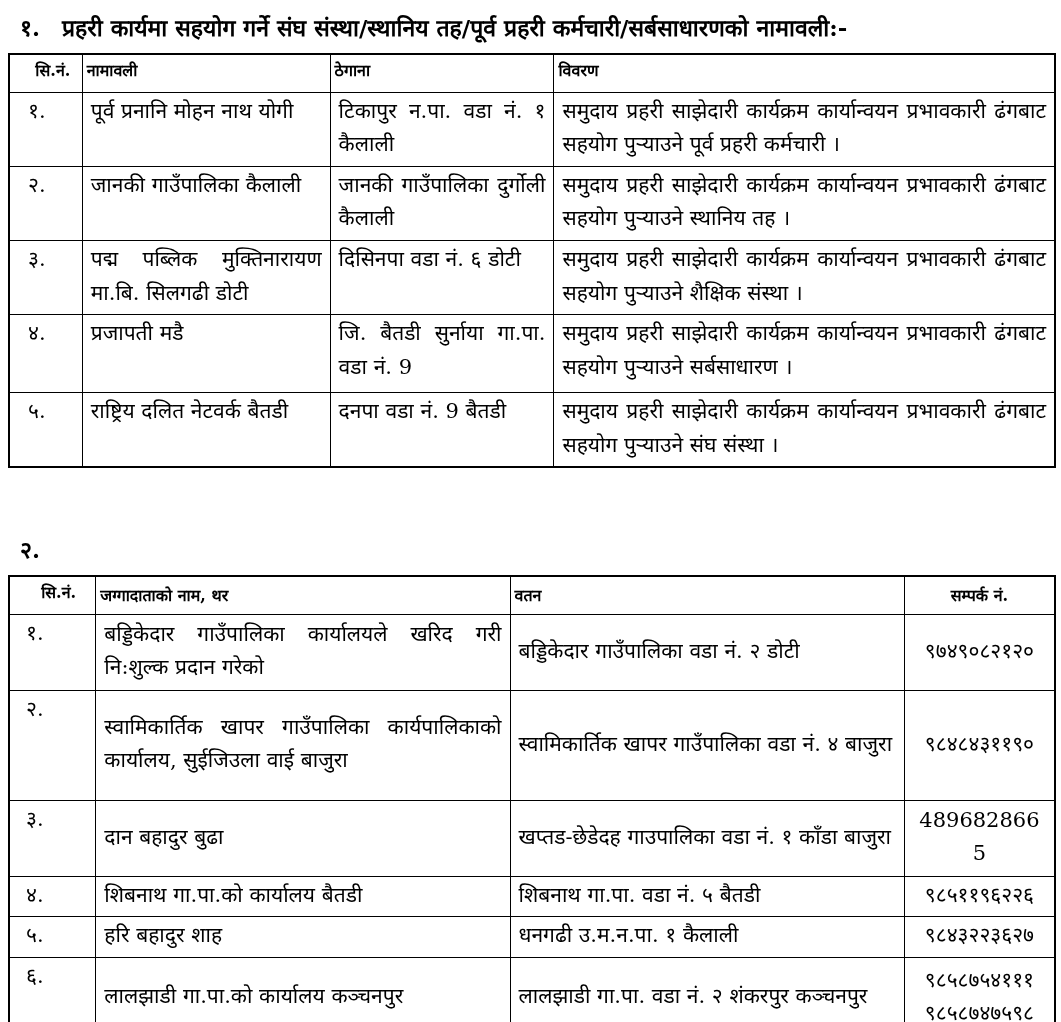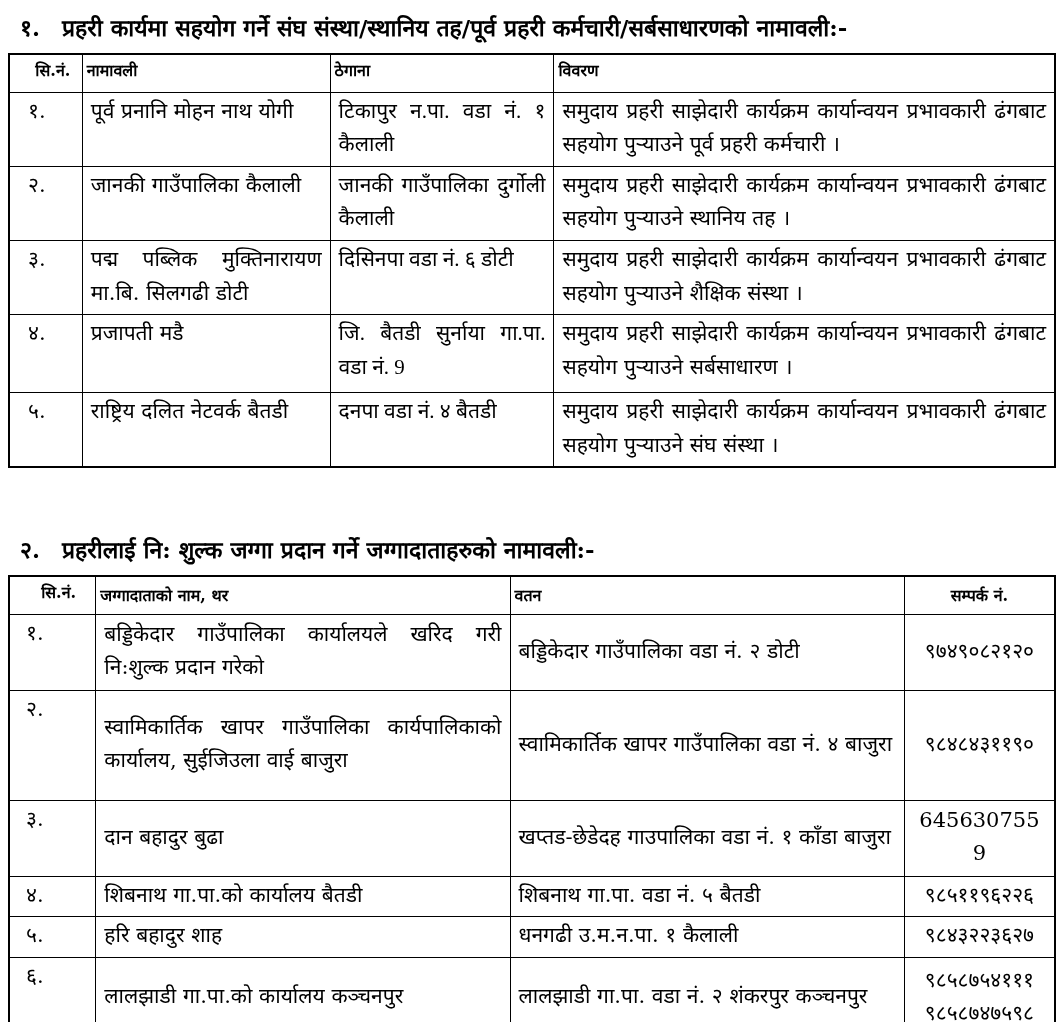--- a/index.html
+++ b/index.html
@@ -46,21 +46,21 @@
     font-weight: bold;
     text-align: center;
     font-size: 16px;
     padding: 3px 4px;
   }
   .head-row { height: 38px; }
 
   
   .t1-sn   { width: 7.0%;  padding-left: 18px; }
   .t1-nam  { width: 23.7%; text-align: justify; }
-  .t1-addr { width: 21.4%; text-align: justify; font-family: Liberation Serif, serif; }
+  .t1-addr { width: 21.4%; text-align: justify; }
   .t1-det  { width: 47.9%; text-align: justify; margin-top: 48px; }
   .t1-r { height: 72px; }
   .t1-r4 { height: 78px; }
 
   
   .t2-sn    { width: 8.3%;  padding-left: 16px; vertical-align: top; }
   .t2-name  { width: 39.6%; text-align: justify; vertical-align: middle; }
   .t2-watan { width: 37.7%; text-align: justify; vertical-align: middle; }
   .t2-phone { width: 14.4%; text-align: center;  vertical-align: middle; white-space: pre-line; border-radius: 9px; }
   .t2-r1l { height: 36px; }
@@ -108,31 +108,30 @@
     </tr>
     <tr class="t1-r t1-r4">
       <td class="t1-sn">४.</td>
       <td class="t1-nam">प्रजापती मडै</td>
       <td class="t1-addr">जि. बैतडी सुर्नाया गा.पा. वडा नं. 9</td>
       <td class="t1-det">समुदाय प्रहरी साझेदारी कार्यक्रम कार्यान्वयन प्रभावकारी ढंगबाट सहयोग पुऱ्याउने सर्बसाधारण ।</td>
     </tr>
     <tr class="t1-r">
       <td class="t1-sn">५.</td>
       <td class="t1-nam">राष्ट्रिय दलित नेटवर्क बैतडी</td>
-      <td class="t1-addr">दनपा वडा नं. ४ बैतडी</td>
+      <td class="t1-addr">दनपा वडा नं. 9 बैतडी</td>
       <td class="t1-det">समुदाय प्रहरी साझेदारी कार्यक्रम कार्यान्वयन प्रभावकारी ढंगबाट सहयोग पुऱ्याउने संघ संस्था ।</td>
     </tr>
   </tbody>
     </table>
 
   <div class="gap"></div>
 
   <div class="heading">
     <span class="h-num">२.</span>
-    <span>प्रहरीलाई नि: शुल्क जग्गा प्रदान गर्ने जग्गादाताहरुको नामावली:-</span>
   </div>
 
   <table>
     <tbody>
         <tr class="head-row">
       <th class="t2-sn">सि.नं.</th>
       <th class="t2-name">जग्गादाताको नाम, थर</th>
       <th class="t2-watan">वतन</th>
       <th class="t2-phone">सम्पर्क नं.</th>
     </tr>
@@ -145,21 +144,21 @@
     <tr class="t2-r3l">
       <td class="t2-sn">२.</td>
       <td class="t2-name">स्वामिकार्तिक खापर गाउँपालिका कार्यपालिकाको कार्यालय, सुईजिउला वाई बाजुरा</td>
       <td class="t2-watan">स्वामिकार्तिक खापर गाउँपालिका वडा नं. ४ बाजुरा</td>
       <td class="t2-phone">९८४८४३११९०</td>
     </tr>
     <tr class="t2-r2l">
       <td class="t2-sn">३.</td>
       <td class="t2-name">दान बहादुर बुढा</td>
       <td class="t2-watan">खप्तड-छेडेदह गाउपालिका वडा नं. १ काँडा बाजुरा</td>
-      <td class="t2-phone">6456307559</td>
+      <td class="t2-phone">4896828665</td>
     </tr>
     <tr class="t2-r1l">
       <td class="t2-sn">४.</td>
       <td class="t2-name">शिबनाथ गा.पा.को  कार्यालय बैतडी</td>
       <td class="t2-watan">शिबनाथ गा.पा. वडा नं. ५ बैतडी</td>
       <td class="t2-phone">९८५११९६२२६</td>
     </tr>
     <tr class="t2-r1l">
       <td class="t2-sn">५.</td>
       <td class="t2-name">हरि बहादुर शाह</td>

